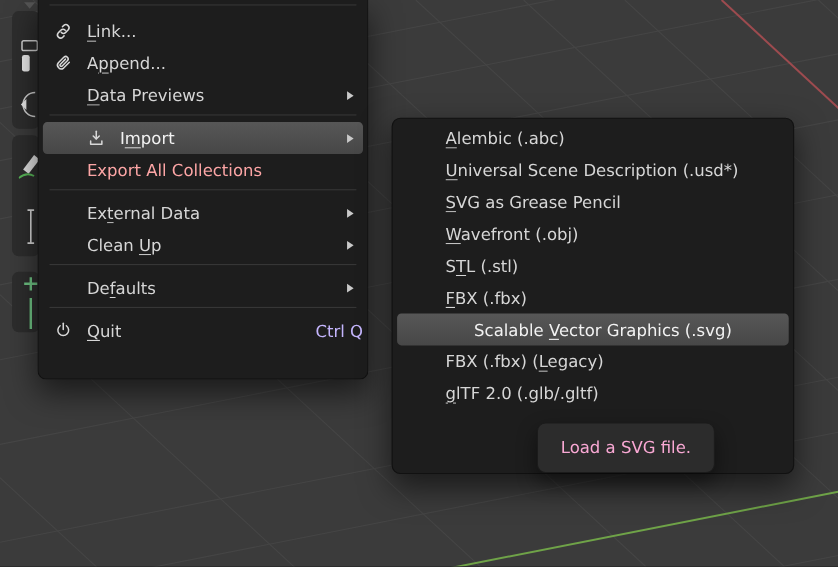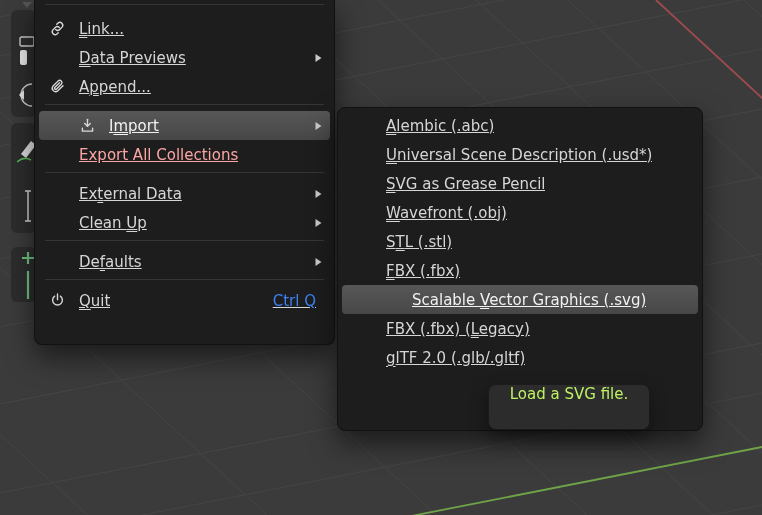--- a/index.html
+++ b/index.html
@@ -22,47 +22,47 @@
   
   .menu{
     position:absolute;background:#1d1d1d;box-sizing:border-box;
     border:1px solid #111;box-shadow:0 12px 28px rgba(0,0,0,.55);
   }
   #file-menu{
     left:34px;top:0;width:301px;height:345px;
     border-top:none;border-radius:0 0 8px 8px;padding-top:4px;z-index:10;
   }
   #import-submenu{
-    left:337px;top:107px;width:366px;height:324px;
+    left:356px;top:107px;width:366px;height:324px;
     border-radius:8px;padding-top:3px;z-index:11;
   }
   .mrow{
     height:29px;display:flex;align-items:center;margin:0 4px;
     padding-left:6px;border-radius:4px;color:#d6d6d6;font-size:15px;
-    white-space:nowrap;cursor:default;text-decoration:underline;
+    white-space:nowrap;cursor:default;
   }
   .menu--sub .mrow{padding-left:10px;}
   .mrow.hl{background:linear-gradient(180deg,#575757,#474747);color:#f2f2f2;padding-left:36px;}
   .mrow.dis{color:#fca5a5;}
   .mi-icon{width:24px;margin-right:10px;display:flex;align-items:center;justify-content:center;flex:none;}
   .mi-label{overflow:hidden;}
   .accel{text-decoration:underline;text-underline-offset:3px;text-decoration-thickness:1px;}
   .spring{flex:1;}
-  .mi-shortcut{color:#3b82f6;margin-right:14px;font-size:15px;}
+  .mi-shortcut{color:#c4b5fd;font-size:15px;}
   .mi-arrow{margin-right:6px;display:flex;flex:none;}
   .msep{height:1px;background:#363636;margin:3px 10px 6px;}
   .msep:first-child{margin:0 10px 9px;}
 
   
   .tooltip{
     position:absolute;left:488px;top:384px;width:162px;height:46px;
     background:#2c2c2c;border:1px solid #1b1b1b;border-radius:8px;
     box-shadow:0 8px 18px rgba(0,0,0,.45);
-    display:flex;justify-content:center;
-    color:#bef264;font-size:15px;z-index:20;box-sizing:border-box;
+    display:flex;align-items:center;justify-content:center;
+    color:#f9a8d4;font-size:15px;z-index:20;box-sizing:border-box;
   }
 </style>
 </head>
 <body>
 
 <div class="screen">
 
   <svg class="bg" width="762" height="515">
     <g stroke="#454545" stroke-width="1">
       <line x1="0" y1="17" x2="762" y2="-133"></line>
@@ -132,37 +132,37 @@
         <span class="mi-icon">
           <svg width="17" height="17" viewBox="0 0 16 16">
             <path fill="none" stroke="#d8d8d8" stroke-width="1.3" stroke-linecap="round" stroke-linejoin="round" d="M6.3 8.9a2.7 2.7 0 0 0 3.8 0l2.2-2.2a2.7 2.7 0 0 0-3.8-3.8L7.3 4.1"></path>
             <path fill="none" stroke="#d8d8d8" stroke-width="1.3" stroke-linecap="round" stroke-linejoin="round" d="M9.7 7.1a2.7 2.7 0 0 0-3.8 0L3.7 9.3a2.7 2.7 0 0 0 3.8 3.8l1.2-1.2"></path>
           </svg>
         </span>
         <span class="mi-label"><span class="accel">L</span>ink...</span>
         <span class="spring"></span>
       </div>
       <div class="mrow">
+        <span class="mi-icon">
+          <svg width="17" height="17" viewBox="0 0 16 16">
+            <path fill="none" stroke="#d8d8d8" stroke-width="1.3" stroke-linecap="round" stroke-linejoin="round" d="M13.2 7.2 8.3 12.1a3.2 3.2 0 0 1-4.5-4.5L8.7 2.7a2.13 2.13 0 0 1 3 3L6.9 10.5a1.07 1.07 0 0 1-1.5-1.5l4.5-4.5"></path>
+          </svg>
+        </span>
+        <span class="mi-label">A<span class="accel">p</span>pend...</span>
+        <span class="spring"></span>
+      </div>
+      <div class="mrow">
         <span class="mi-icon"></span>
         <span class="mi-label"><span class="accel">D</span>ata Previews</span>
         <span class="spring"></span>
         <span class="mi-arrow">
           <svg width="12" height="12" viewBox="0 0 12 12">
             <path d="M3.5 2 L9.5 6 L3.5 10 Z" fill="#c9c9c9"></path>
           </svg>
         </span>
-      </div>
-      <div class="mrow">
-        <span class="mi-icon">
-          <svg width="17" height="17" viewBox="0 0 16 16">
-            <path fill="none" stroke="#d8d8d8" stroke-width="1.3" stroke-linecap="round" stroke-linejoin="round" d="M13.2 7.2 8.3 12.1a3.2 3.2 0 0 1-4.5-4.5L8.7 2.7a2.13 2.13 0 0 1 3 3L6.9 10.5a1.07 1.07 0 0 1-1.5-1.5l4.5-4.5"></path>
-          </svg>
-        </span>
-        <span class="mi-label">A<span class="accel">p</span>pend...</span>
-        <span class="spring"></span>
       </div>
       <div class="msep"></div>
       <div class="mrow hl">
         <span class="mi-icon">
           <svg width="17" height="17" viewBox="0 0 16 16">
             <path fill="none" stroke="#d8d8d8" stroke-width="1.3" stroke-linecap="round" stroke-linejoin="round" d="M8 2.2v6.4"></path>
             <path fill="none" stroke="#d8d8d8" stroke-width="1.3" stroke-linecap="round" stroke-linejoin="round" d="M5.4 6.2 8 8.8l2.6-2.6"></path>
             <path fill="none" stroke="#d8d8d8" stroke-width="1.3" stroke-linecap="round" stroke-linejoin="round" d="M3.2 10.6v2.7h9.6v-2.7"></path>
           </svg>
         </span>

